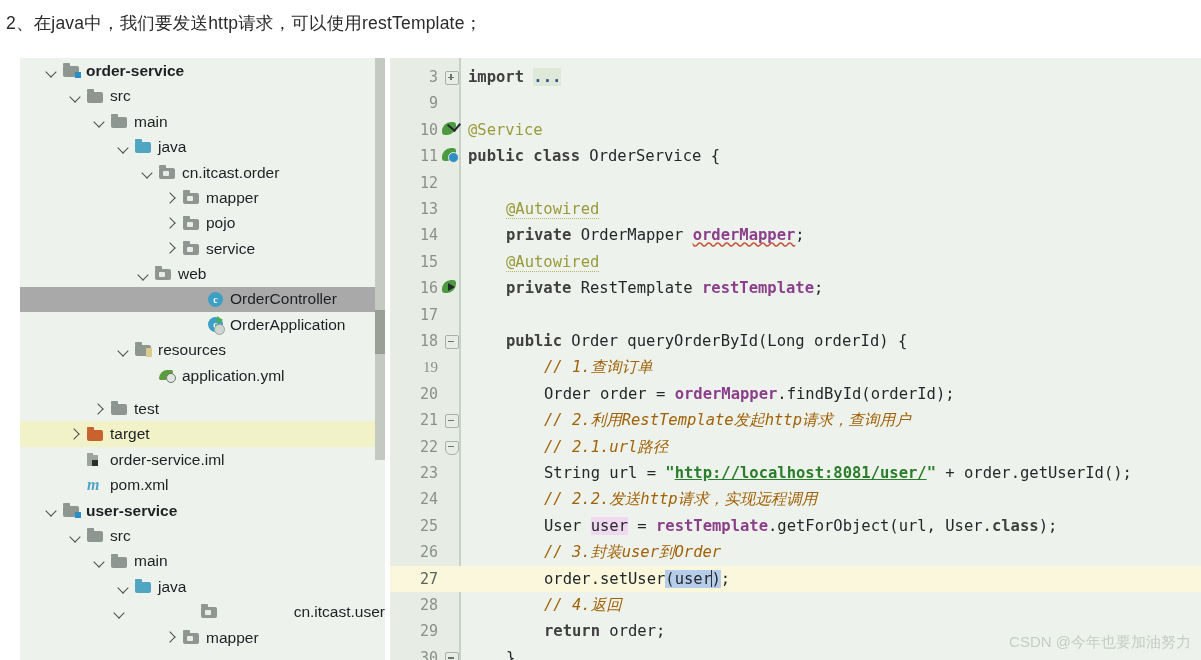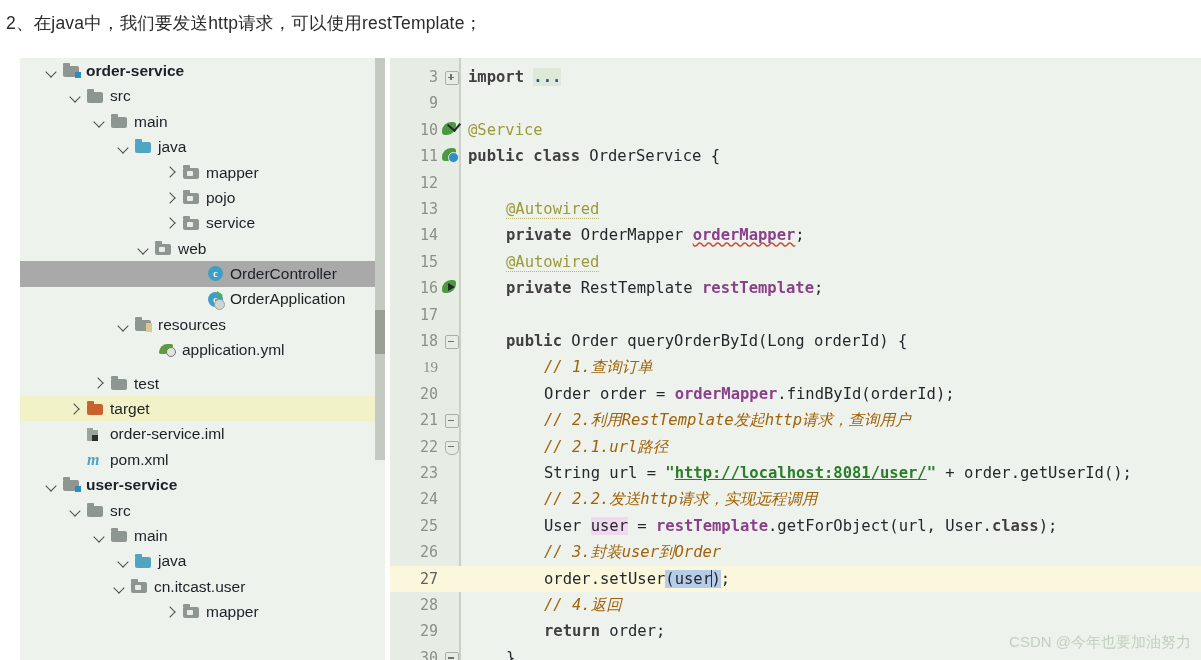--- a/index.html
+++ b/index.html
@@ -199,20 +199,31 @@
           <div class="row" style="padding-left: 96px;">
             <span class="chev down">
               <i></i>
             </span>
             <span class="ico blue">
               <span class="f-tab"></span>
               <span class="f-body"></span>
             </span>
             <span class="txt">java</span>
           </div>
+          <div class="row" style="padding-left: 120px;">
+            <span class="chev down">
+              <i></i>
+            </span>
+            <span class="ico">
+              <span class="f-tab"></span>
+              <span class="f-body"></span>
+              <span class="pkg-dot"></span>
+            </span>
+            <span class="txt">cn.itcast.order</span>
+          </div>
           <div class="row" style="padding-left: 144px;">
             <span class="chev right">
               <i></i>
             </span>
             <span class="ico">
               <span class="f-tab"></span>
               <span class="f-body"></span>
               <span class="pkg-dot"></span>
             </span>
             <span class="txt">mapper</span>
@@ -359,21 +370,21 @@
           <div class="row" style="padding-left: 96px;">
             <span class="chev down">
               <i></i>
             </span>
             <span class="ico blue">
               <span class="f-tab"></span>
               <span class="f-body"></span>
             </span>
             <span class="txt">java</span>
           </div>
-          <div class="row" style="padding-left: 92px;">
+          <div class="row" style="padding-left: 92px; justify-content: space-between;">
             <span class="chev down">
               <i></i>
             </span>
             <span class="ico">
               <span class="f-tab"></span>
               <span class="f-body"></span>
               <span class="pkg-dot"></span>
             </span>
             <span class="txt">cn.itcast.user</span>
           </div>

